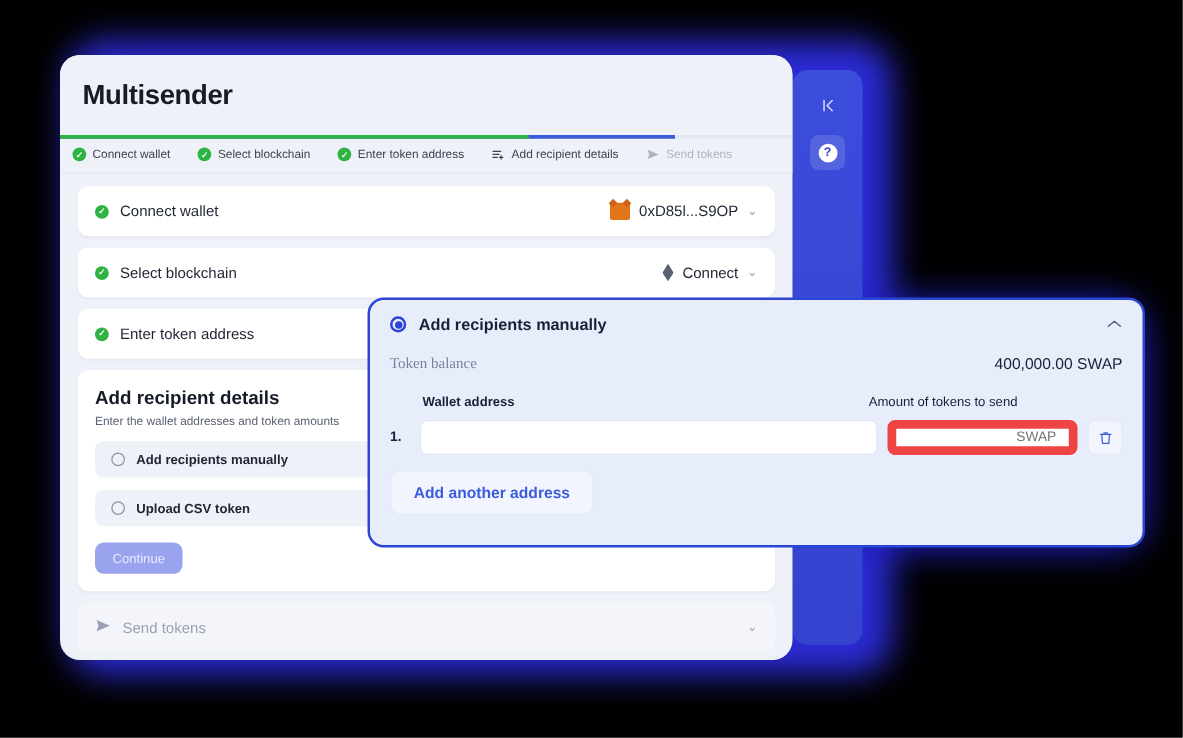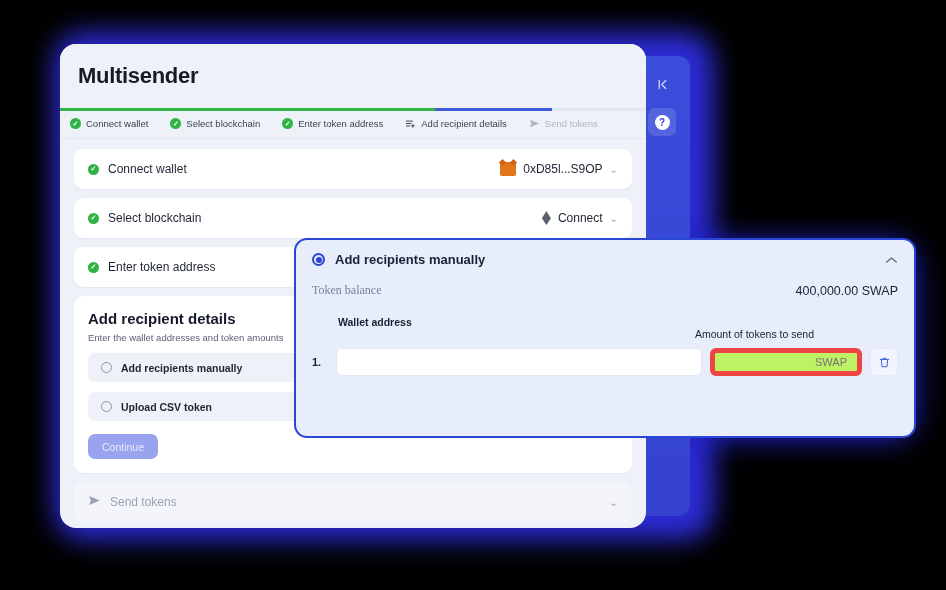--- a/index.html
+++ b/index.html
@@ -45,21 +45,21 @@
     cursor: pointer;
   }
   .rail-help .q {
     width: 15px; height: 15px; border-radius: 50%;
     background: #ffffff; color: #3442cf;
     font-size: 10px; font-weight: bold; line-height: 15px; text-align: center;
   }
 
   
   .app {
-    position: absolute; left: 60px; top: 44px;
+    position: absolute; left: 48px; top: 44px;
     width: 586px; height: 484px;
     background: #eef1f8;
     border-radius: 16px;
     overflow: hidden;
   }
 
   .app-header {
     position: relative; height: 64px; background: #eef1f8;
     padding: 0 18px; display: flex; align-items: center;
   }
@@ -183,34 +183,34 @@
     border: 2px solid #2b46d4; display: flex; align-items: center; justify-content: center; flex: none;
   }
   .radio-on i { width: 6px; height: 6px; border-radius: 50%; background: #2b46d4; display: block; }
   .modal-title { font-size: 13px; font-weight: bold; color: #1b2133; margin-left: 10px; }
   .modal-collapse { margin-left: auto; color: #5b6176; font-size: 11px; cursor: pointer; }
 
   .balance-row { display: flex; align-items: center; margin-top: 16px; }
   .balance-label { font-size: 12px; color: #7b8196; font-family: Liberation Serif, serif; }
   .balance-value { margin-left: auto; font-size: 12.5px; color: #1b2133; }
 
-  .col-heads { display: flex; margin-top: 18px; padding-left: 26px; flex-direction: column; }
+  .col-heads { display: flex; margin-top: 18px; padding-left: 26px; }
   .col-wallet { font-size: 10.5px; font-weight: bold; color: #1b2133; }
   .col-amount { font-size: 10.5px; font-weight: normal; color: #1b2133; margin-left: auto; margin-right: 84px; text-align: right; }
 
   .entry { display: flex; align-items: center; margin-top: 8px; gap: 8px; }
   .entry-num { font-size: 11px; font-weight: bold; color: #1b2133; width: 16px; }
   .input-wallet {
     flex: 1; height: 28px; border: 1px solid #e2e7f4; border-radius: 6px;
     background: #ffffff; font-size: 11px; color: #1b2133; padding: 0 10px;
     font-family: "Liberation Sans", sans-serif; outline: none;
   }
   .input-amount {
-    width: 152px; height: 28px; border: 5px solid #ef4444; border-radius: 6px;
-    background: #bef264; font-size: 11px; color: #6b7183; padding: 0 10px;
+    width: 152px; height: 28px; border: 7px solid #ef4444; border-radius: 6px;
+    background: #ffffff; font-size: 11px; color: #6b7183; padding: 0 10px;
     text-align: right; font-family: "Liberation Sans", sans-serif; outline: none;
   }
   .btn-trash {
     width: 28px; height: 28px; border-radius: 6px;
     background: #f2f5fd; border: 1px solid #e3e9f7;
     display: flex; align-items: center; justify-content: center; cursor: pointer;
   }
   .btn-add {
     margin-top: 12px; background: #f2f5fd; border: 1px solid #e3e9f7;
     border-radius: 8px; padding: 10px 18px;
@@ -384,15 +384,16 @@
       <input class="input-amount" type="text" placeholder="SWAP" style="">
       <span class="btn-trash">
         <svg width="13" height="13" viewBox="0 0 16 16" fill="none" stroke="#3b5bdb" stroke-width="1.2" stroke-linecap="round" stroke-linejoin="round">
           <path d="M2.8 4.2h10.4"></path>
             <path d="M6.3 4.2V2.8h3.4v1.4"></path>
           <path d="M4.2 4.2 L4.9 13.2h6.2l0.7-9"></path>
         </svg>
       </span>
     </div>
 
+    <button class="btn-add">Add another address</button>
   </div>
 
 </div>
 
 </body></html>

